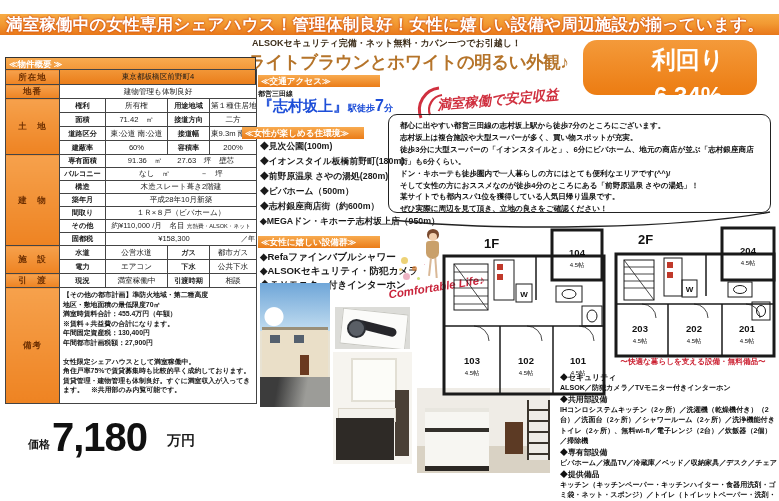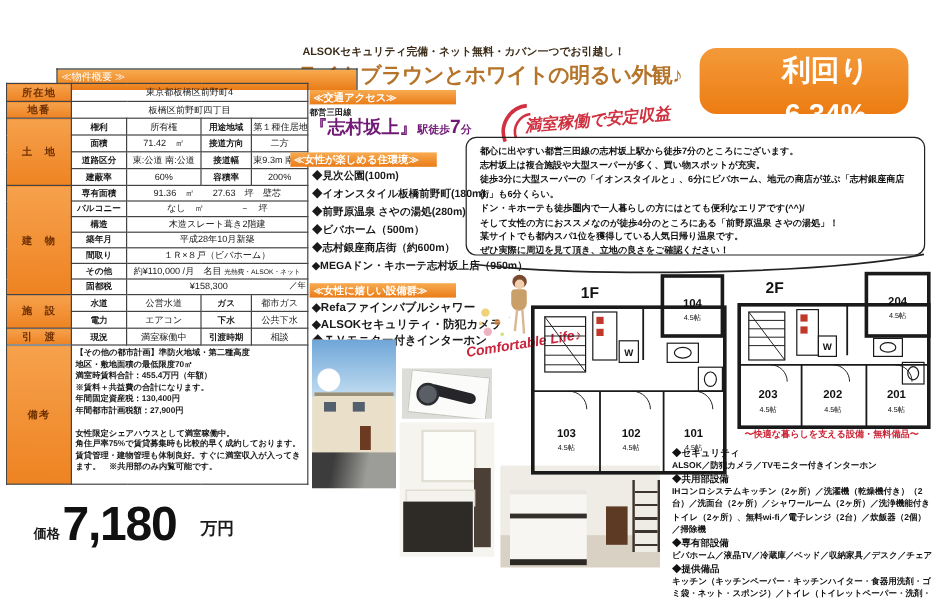--- a/index.html
+++ b/index.html
@@ -16,42 +16,42 @@
   #alsok-line{left:252px;top:37px;width:200px;font-size:9px;font-weight:bold;color:#3c2d1a;white-space:nowrap;}
   #headline{left:248px;top:50px;font-size:17.5px;font-weight:bold;color:#b5742a;white-space:nowrap;letter-spacing:-0.5px;}
 
   
   #yield{left:583px;top:40px;width:174px;height:55px;background:linear-gradient(180deg,#f49a3a,#ec7c12);
     border-radius:14px;text-align:center;color:#fff;}
   #yield .v{font-size:24px;font-weight:bold;line-height:36px;margin-top:2px;padding-left:36px;}
   #yield .n{font-size:7.4px;line-height:9px;white-space:nowrap;}
 
   
-  #ov-header{left:5px;top:57px;width:251px;height:18px;box-sizing:border-box;
-    background:linear-gradient(180deg,#f8ab50,#ea7c18);color:#fff;font-size:8.5px;font-weight:normal;
-    line-height:12px;padding-left:3px;border:1px solid #333;border-bottom:none;margin-left:42px;}
+  #ov-header{left:5px;top:57px;width:251px;height:28px;box-sizing:border-box;
+    background:linear-gradient(180deg,#f8ab50,#ea7c18);color:#fff;font-size:8.5px;font-weight:bold;
+    line-height:12px;padding-left:3px;border:1px solid #333;border-bottom:none;}
   #ov-table{left:5px;top:69px;}
   table{border-collapse:collapse;table-layout:fixed;width:251px;}
   td{border:1px solid #444;font-size:7.6px;padding:0 1px;overflow:hidden;white-space:nowrap;
      text-align:center;vertical-align:middle;line-height:1.05;}
   td.big{background:linear-gradient(180deg,#f6a14c,#ee8322);color:#6d2f00;font-weight:bold;font-size:8.5px;letter-spacing:1px;}
   td.sub{font-weight:bold;font-size:7.2px;}
   .h15{height:15px}.h14{height:14px}.h13{height:13px}
   td.remarks{height:111px;text-align:left;white-space:pre-line;font-size:6.9px;line-height:1.38;
      vertical-align:top;padding:2px 3px;font-weight:bold;}
   td .unit-right{float:right;font-size:7px;}
   td .tiny{font-size:5.6px;}
 
   
   .obar{background:linear-gradient(180deg,#f8ab50,#ea7c18);color:#fff;font-weight:bold;font-size:8.6px;
         line-height:12px;height:12px;padding-left:3px;box-sizing:border-box;white-space:nowrap;}
   .blist div{white-space:nowrap;font-weight:bold;}
 
   #access-rail{left:258px;top:89px;font-size:7px;font-weight:bold;color:#222;}
-  #station-line{left:258px;top:97px;white-space:nowrap;color:#701a75;}
+  #station-line{left:258px;top:97px;white-space:nowrap;color:#1d4ed8;}
   #station-line .st{font-size:15px;font-weight:bold;}
   #station-line .w{font-size:9px;font-weight:bold;}
   #station-line .n7{font-size:16px;font-weight:bold;}
 
   
   #stamp{left:437px;top:90px;width:150px;transform:rotate(-5deg);color:#d0303f;
          font-size:13.5px;font-weight:bold;font-style:italic;white-space:nowrap;}
 
   
   #pitch-box{left:388px;top:114px;width:383px;height:99px;border:1.6px solid #222;border-radius:9px;box-sizing:border-box;}
@@ -81,20 +81,21 @@
   #price-value{left:52px;top:415px;font-size:40px;font-weight:bold;letter-spacing:-1px;color:#111;}
   #price-unit{left:167px;top:432px;font-size:14px;font-weight:bold;}
 
   svg text{font-family:"Liberation Sans",sans-serif;}
 </style>
 </head>
 <body>
 
 <div id="flyer">
 
+  <div id="banner" class="abs">満室稼働中の女性専用シェアハウス！管理体制良好！女性に嬉しい設備や周辺施設が揃っています。</div>
 
   <div id="alsok-line" class="abs">ALSOKセキュリティ完備・ネット無料・カバン一つでお引越し！</div>
   <div id="headline" class="abs">ライトブラウンとホワイトの明るい外観♪</div>
 
   <div id="yield" class="abs">
     <div class="v">利回り6.34%</div>
     <div class="n">（現況満室・賃貸借契約の継承が必須です。）</div>
   </div>
 
   <div id="ov-header" class="abs">≪物件概要 ≫</div>
@@ -107,21 +108,21 @@
           <col style="width:42px">
           <col style="width:47px">
         </colgroup>
       <tbody>
           <tr class="h15">
         <td class="big">所在地</td>
         <td colspan="4">東京都板橋区前野町4</td>
       </tr>
       <tr class="h14">
         <td class="big">地番</td>
-        <td colspan="4">板橋区前野町四丁目</td>
+        <td colspan="4">建物管理も体制良好</td>
       </tr>
       <tr class="h14">
         <td class="big" rowspan="4">土　地</td>
         <td class="sub">権利</td>
         <td>所有権</td>
         <td class="sub">用途地域</td>
         <td>第１種住居地域</td>
       </tr>
       <tr class="h14">
         <td class="sub">面積</td>

